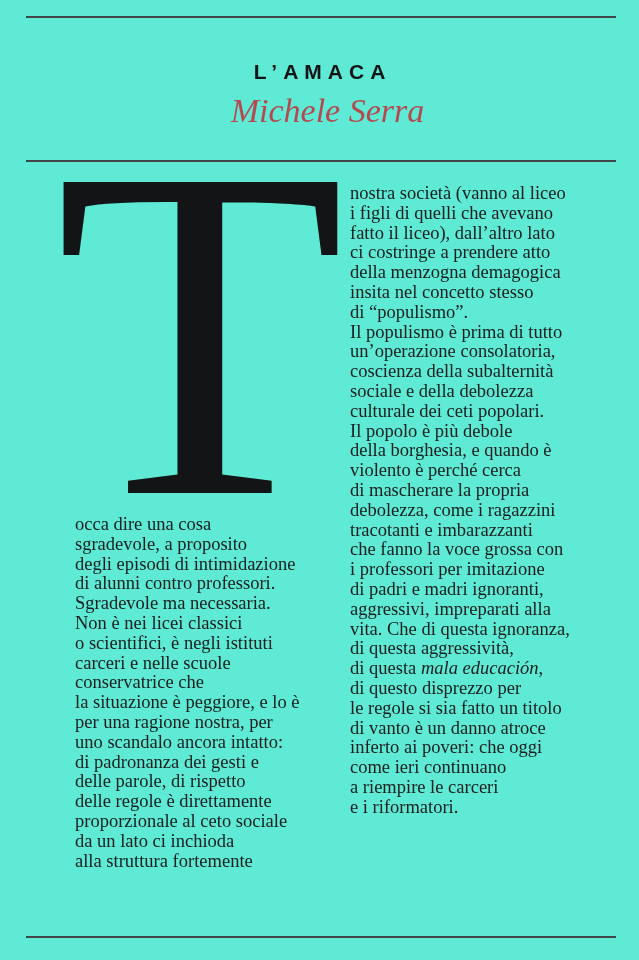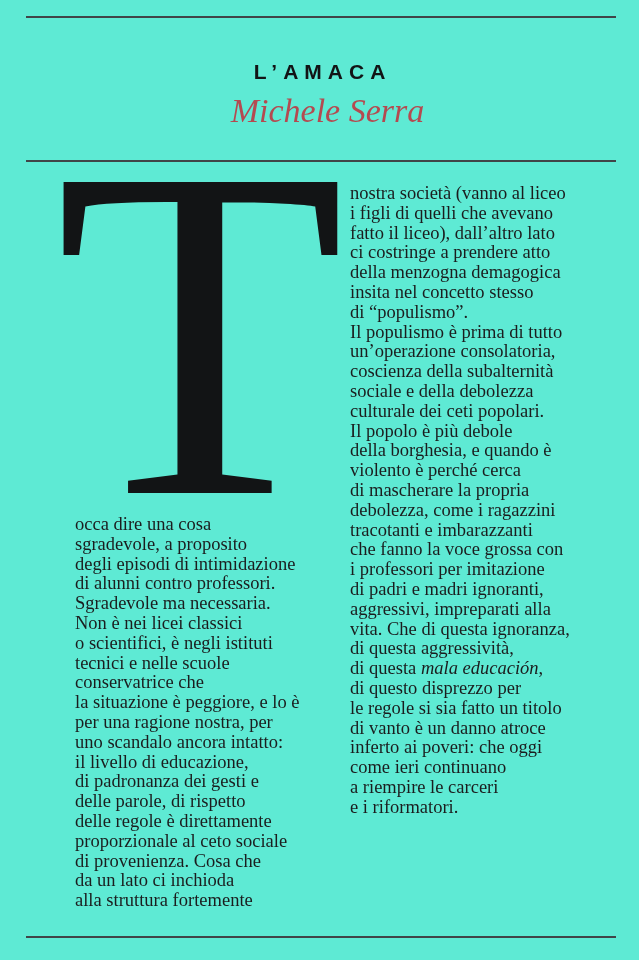--- a/index.html
+++ b/index.html
@@ -98,31 +98,29 @@
   <div class="dropcap">T</div>
 
   <div class="col col-left">
       <div class="tline"><span>occa dire una cosa</span></div>
       <div class="tline"><span>sgradevole, a proposito</span></div>
       <div class="tline"><span>degli episodi di intimidazione</span></div>
       <div class="tline"><span>di alunni contro professori.</span></div>
       <div class="tline"><span>Sgradevole ma necessaria.</span></div>
       <div class="tline"><span>Non è nei licei classici</span></div>
       <div class="tline"><span>o scientifici, è negli istituti</span></div>
-      <div class="tline"><span>tecnici e nelle scuole</span></div>
+      <div class="tline"><span>carceri e nelle scuole</span></div>
       <div class="tline"><span>conservatrice che</span></div>
       <div class="tline"><span>la situazione è peggiore, e lo è</span></div>
       <div class="tline"><span>per una ragione nostra, per</span></div>
       <div class="tline"><span>uno scandalo ancora intatto:</span></div>
-      <div class="tline"><span>il livello di educazione,</span></div>
       <div class="tline"><span>di padronanza dei gesti e</span></div>
       <div class="tline"><span>delle parole, di rispetto</span></div>
       <div class="tline"><span>delle regole è direttamente</span></div>
       <div class="tline"><span>proporzionale al ceto sociale</span></div>
-      <div class="tline"><span>di provenienza. Cosa che</span></div>
       <div class="tline"><span>da un lato ci inchioda</span></div>
       <div class="tline"><span>alla struttura fortemente</span></div>
     </div>
 
   <div class="col col-right">
       <div class="tline"><span>nostra società (vanno al liceo</span></div>
       <div class="tline"><span>i figli di quelli che avevano</span></div>
       <div class="tline"><span>fatto il liceo), dall’altro lato</span></div>
       <div class="tline"><span>ci costringe a prendere atto</span></div>
       <div class="tline"><span>della menzogna demagogica</span></div>

